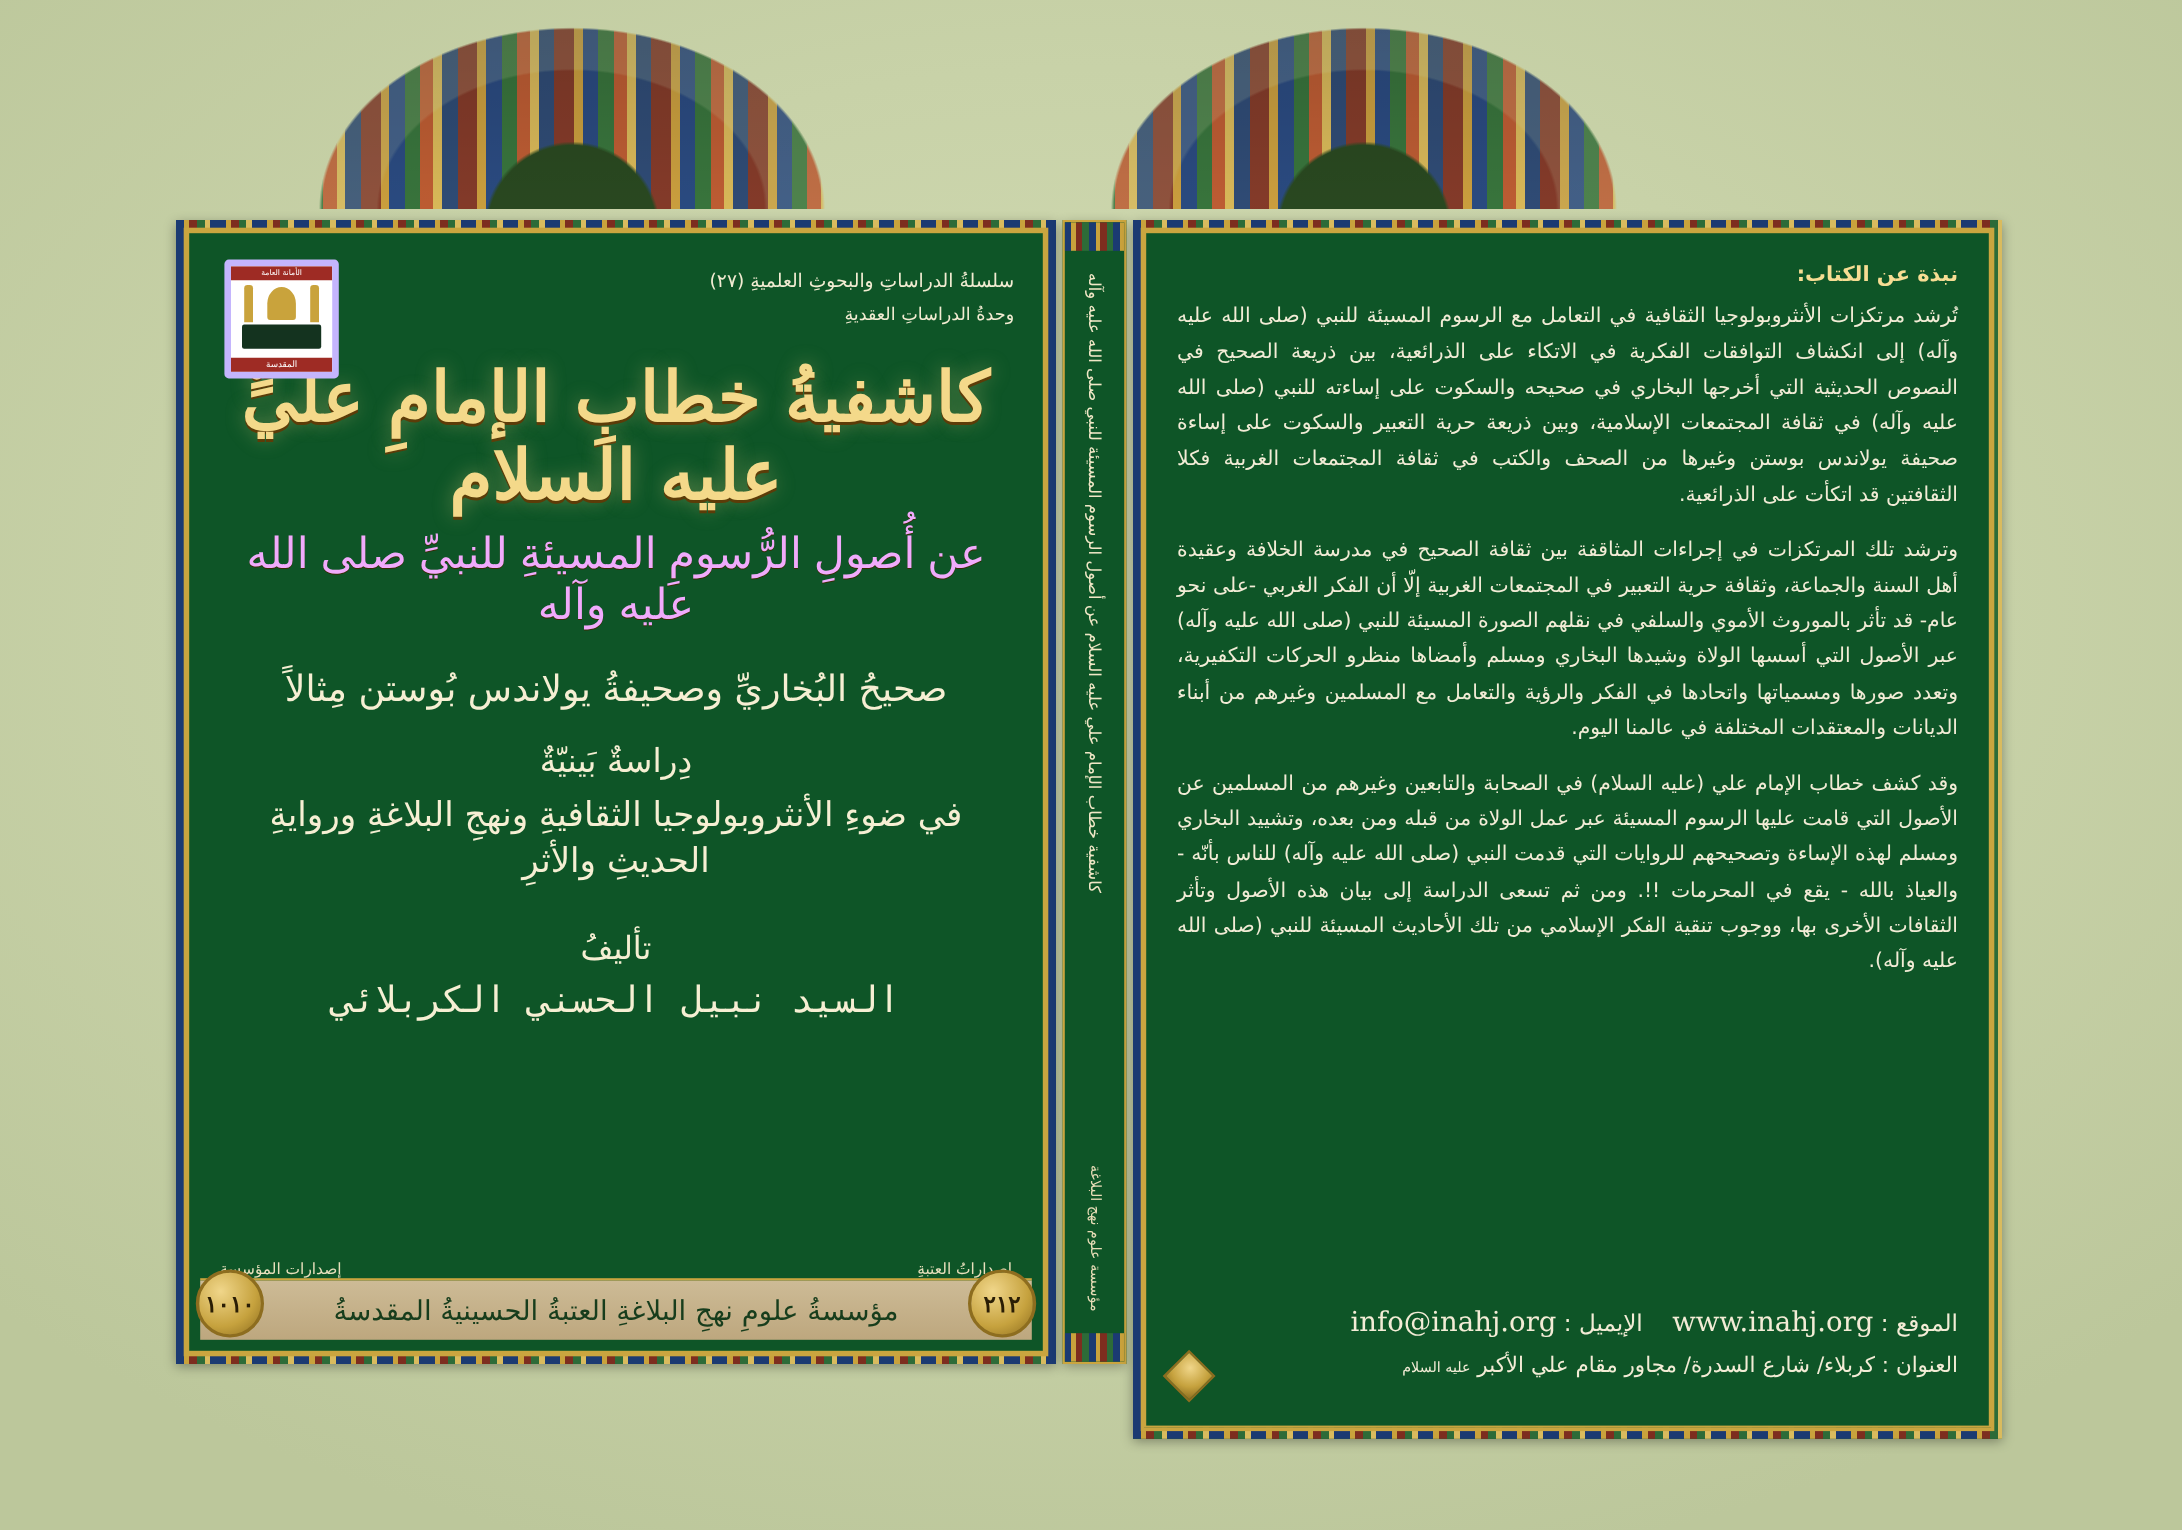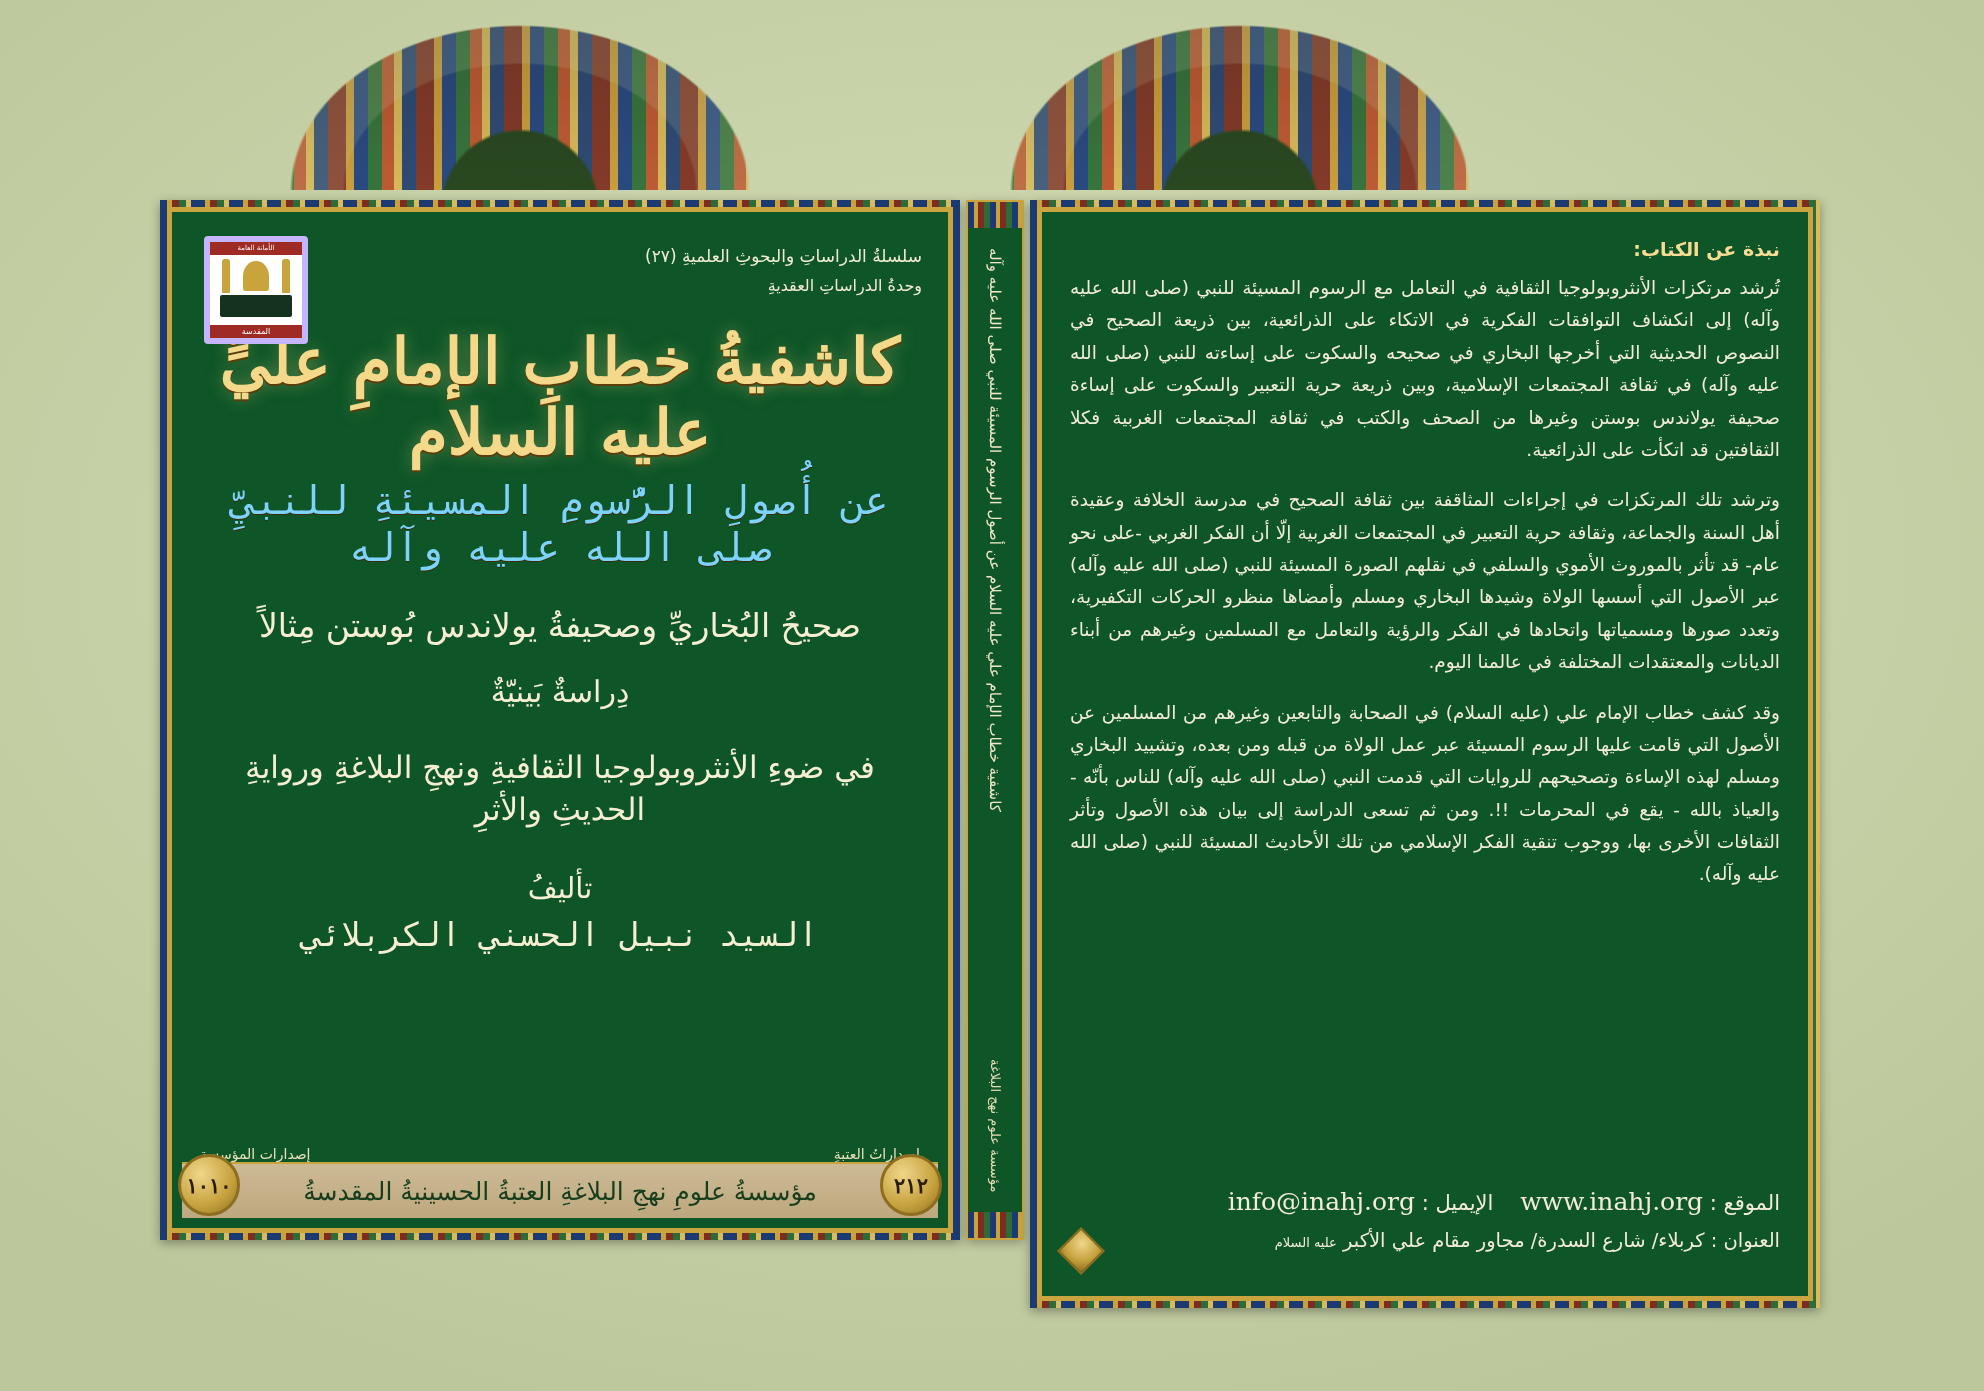--- a/index.html
+++ b/index.html
@@ -162,41 +162,41 @@
     font-family: "DejaVu Serif", "Liberation Serif", serif;
     font-size: 63px;
     line-height: 1.12;
     font-weight: 700;
     color: #f4d98a;
     text-shadow: 0 2px 0 #5c3c08, 0 0 18px rgba(244,217,138,.35);
     letter-spacing: -1px;
   }
   .title-sub1 {
     margin-top: 14px;
-    font-family: Liberation Mono, monospace;
+    font-family: Liberation Sans, sans-serif;
     font-size: 39px;
     line-height: 1.2;
-    color: #7dd3fc;
+    color: #f0abfc;
     text-shadow: 0 1px 0 #3b2a05;
   }
   .title-sub2 {
     margin-top: 30px;
     font-family: "DejaVu Serif", "Liberation Serif", serif;
     font-size: 33px;
     line-height: 1.25;
     color: #f6efd3;
   }
   .title-sub3 {
     margin-top: 28px;
     font-family: "DejaVu Serif", "Liberation Serif", serif;
     font-size: 30px;
     color: #f6efd3;
   }
   .title-sub4 {
-    margin-top: 38px;
+    margin-top: 11px;
     font-family: "DejaVu Serif", "Liberation Serif", serif;
     font-size: 31px;
     line-height: 1.35;
     color: #f6efd3;
   }
   .author-label {
     margin-top: 40px;
     font-family: "DejaVu Serif", "Liberation Serif", serif;
     font-size: 29px;
     color: #f6efd3;

